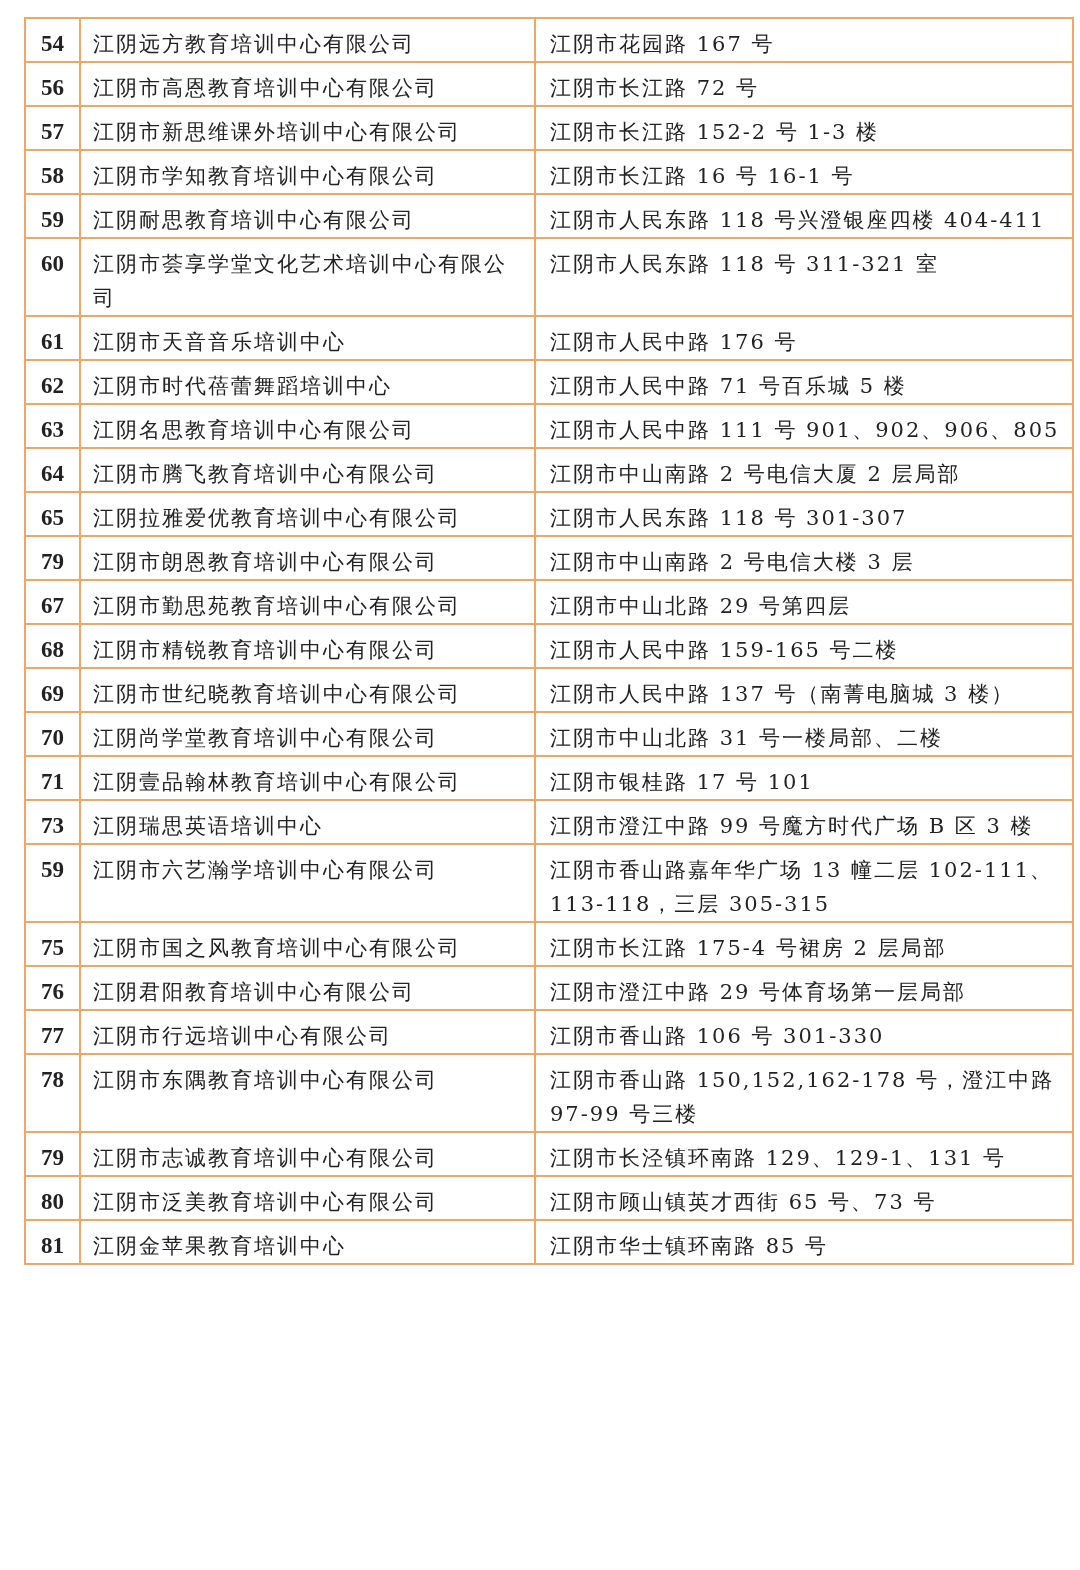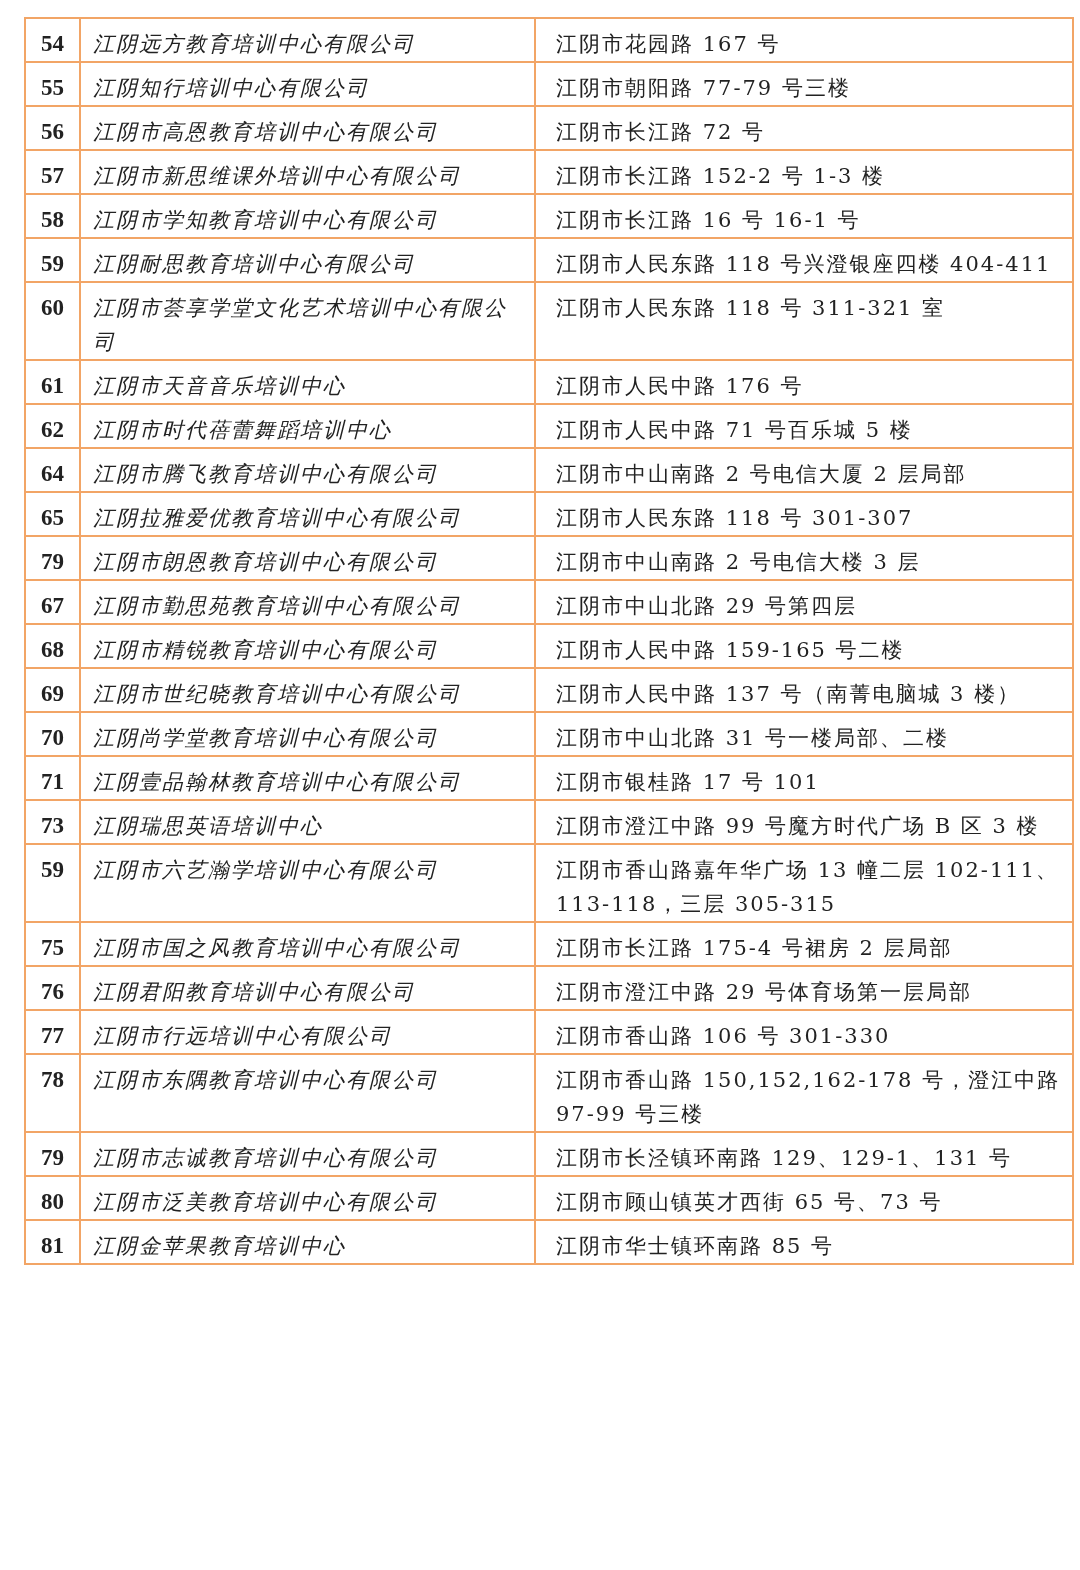--- a/index.html
+++ b/index.html
@@ -16,44 +16,39 @@
     padding: 8px 0 0 0;
     font-size: 21px;
     line-height: 34px;
     letter-spacing: 2px;
   }
   .tbl td.num {
     width: 55px; text-align: center; font-weight: bold;
     font-family: "Liberation Serif", "DejaVu Serif", serif;
     font-size: 23px; letter-spacing: 0;
   }
-  .tbl td.name { width: 455px; padding-left: 12px; padding-right: 14px; font-style: italic; }
-  .tbl td.addr { padding-left: 20px; padding-right: 10px; }
+  .tbl td.name { width: 455px; padding-left: 12px; padding-right: 14px; }
+  .tbl td.addr { padding-left: 14px; padding-right: 10px; }
   .r1 { height: 44px; }
   .r2 { height: 65px; }
 </style>
 </head>
 <body>
 
 <table class="tbl">
   <colgroup>
       <col style="width:55px">
       <col style="width:455px">
       <col>
     </colgroup>
   <tbody id="tbody">
     <tr class="r1">
         <td class="num">54</td>
         <td class="name">江阴远方教育培训中心有限公司</td>
         <td class="addr">江阴市花园路 167 号</td>
-      </tr>
-    <tr class="r1">
-        <td class="num">55</td>
-        <td class="name">江阴知行培训中心有限公司</td>
-        <td class="addr">江阴市朝阳路 77-79 号三楼</td>
       </tr>
     <tr class="r1">
         <td class="num">56</td>
         <td class="name">江阴市高恩教育培训中心有限公司</td>
         <td class="addr">江阴市长江路 72 号</td>
       </tr>
     <tr class="r1">
         <td class="num">57</td>
         <td class="name">江阴市新思维课外培训中心有限公司</td>
         <td class="addr">江阴市长江路 152-2 号 1-3 楼</td>
@@ -75,20 +70,25 @@
       </tr>
     <tr class="r1">
         <td class="num">61</td>
         <td class="name">江阴市天音音乐培训中心</td>
         <td class="addr">江阴市人民中路 176 号</td>
       </tr>
     <tr class="r1">
         <td class="num">62</td>
         <td class="name">江阴市时代蓓蕾舞蹈培训中心</td>
         <td class="addr">江阴市人民中路 71 号百乐城 5 楼</td>
+      </tr>
+    <tr class="r1">
+        <td class="num">63</td>
+        <td class="name">江阴名思教育培训中心有限公司</td>
+        <td class="addr">江阴市人民中路 111 号 901、902、906、805</td>
       </tr>
     <tr class="r1">
         <td class="num">64</td>
         <td class="name">江阴市腾飞教育培训中心有限公司</td>
         <td class="addr">江阴市中山南路 2 号电信大厦 2 层局部</td>
       </tr>
     <tr class="r1">
         <td class="num">65</td>
         <td class="name">江阴拉雅爱优教育培训中心有限公司</td>
         <td class="addr">江阴市人民东路 118 号 301-307</td>

